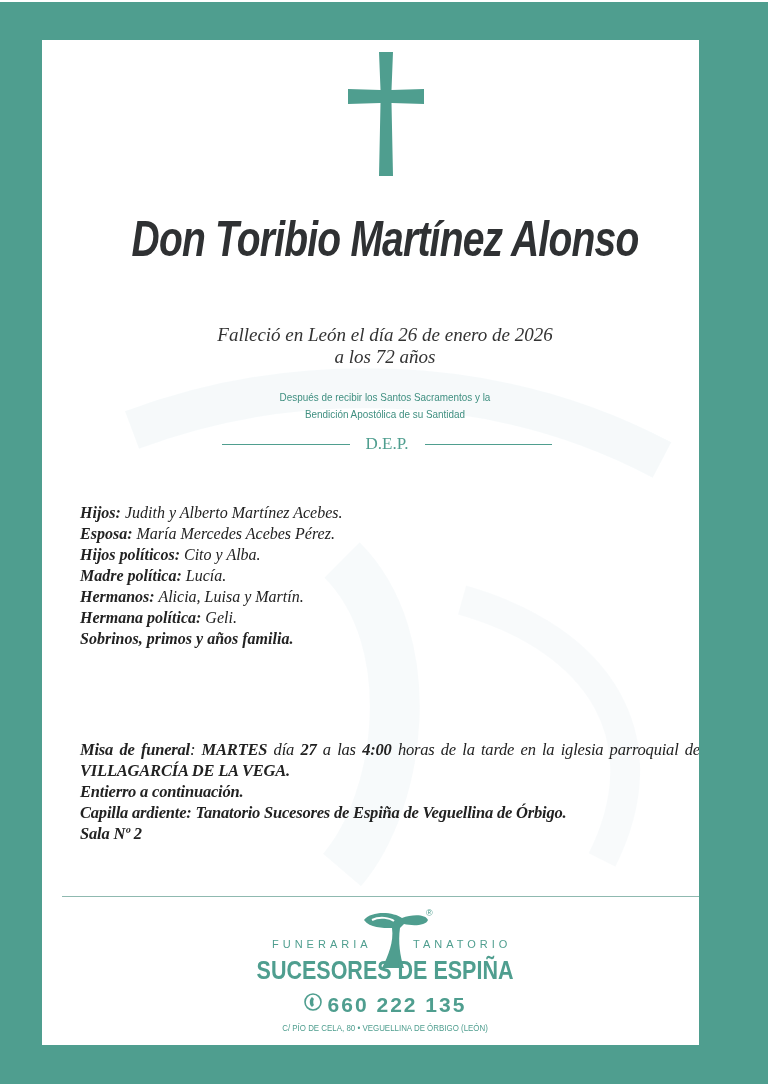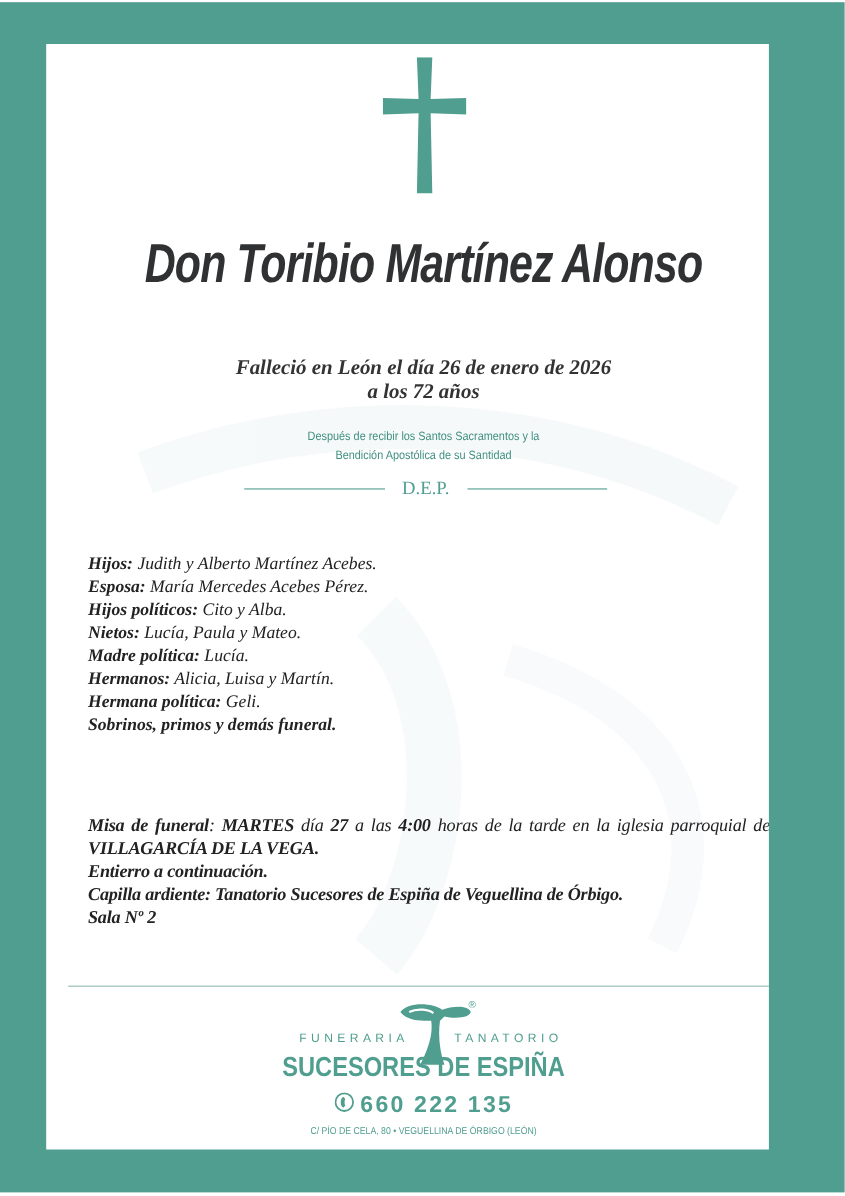--- a/index.html
+++ b/index.html
@@ -22,21 +22,21 @@
   }
   .cross { position: absolute; left: 306px; top: 12px; width: 76px; height: 124px; }
   .name {
     position: absolute; left: 0; width: 686px; top: 170px; text-align: center;
     font-family: "Liberation Sans", sans-serif; font-weight: bold; font-style: italic;
     font-size: 50px; color: #2f3133; letter-spacing: -1px;
     transform: scaleX(0.78); transform-origin: center;
   }
   .death {
     position: absolute; left: 0; width: 686px; top: 284px; text-align: center;
-    font-style: italic; font-size: 19px; color: #333; line-height: 22px; font-weight: bold;
+    font-style: italic; font-size: 19px; color: #333; line-height: 22px;
   }
   .sacraments {
     position: absolute; left: 0; width: 686px; top: 349px; text-align: center;
     font-family: "Liberation Sans", sans-serif; font-size: 11px; color: #3f8f80; line-height: 17px;
     transform: scaleX(0.9); transform-origin: center;
   }
   .dep {
     position: absolute; left: 180px; width: 330px; top: 394px;
     display: flex; align-items: center; justify-content: center; gap: 16px;
     color: #4f9e8f; font-size: 17px;
@@ -118,25 +118,24 @@
     <div class="dep">
       <span class="rule"></span>
       <span>D.E.P.</span>
       <span class="rule"></span>
     </div>
 
     <div class="family">
       <div class="line"><b>Hijos:</b> <span>Judith y Alberto Martínez Acebes.</span></div>
       <div class="line"><b>Esposa:</b> <span>María Mercedes Acebes Pérez.</span></div>
       <div class="line"><b>Hijos políticos:</b> <span>Cito y Alba.</span></div>
-      <div class="line"><b>Nietos:</b> <span>Lucía, Paula y Mateo.</span></div>
       <div class="line"><b>Madre política:</b> <span>Lucía.</span></div>
       <div class="line"><b>Hermanos:</b> <span>Alicia, Luisa y Martín.</span></div>
       <div class="line"><b>Hermana política:</b> <span>Geli.</span></div>
-      <div class="line"><b>Sobrinos, primos y demás funeral.</b></div>
+      <div class="line"><b>Sobrinos, primos y años familia.</b></div>
     </div>
 
     <div class="funeral">
       <div><b class="cond">Misa de funeral</b><span>: </span><b class="cond">MARTES</b><span> día </span><b class="cond">27</b><span> a las </span><b class="cond">4:00</b><span> horas de la tarde en la iglesia parroquial de </span><b class="cond">VILLAGARCÍA DE LA VEGA.</b></div>
       <div><b class="cond">Entierro a continuación.</b></div>
       <div><b class="cond">Capilla ardiente: Tanatorio Sucesores de Espiña de Veguellina de Órbigo.</b></div>
       <div><b class="cond">Sala Nº 2</b></div>
     </div>
 
     <div class="hr"></div>

